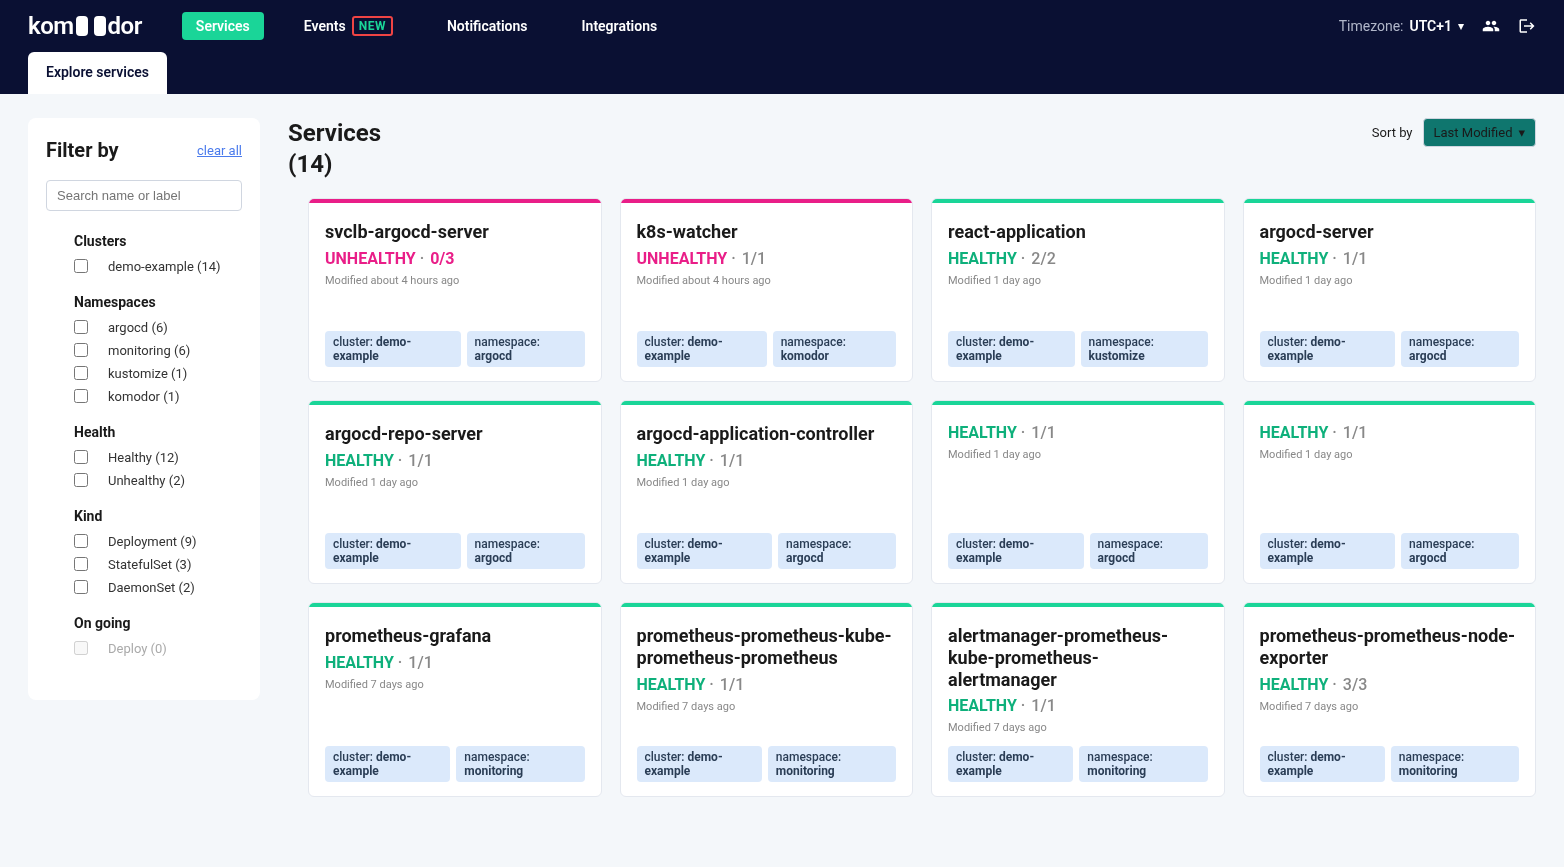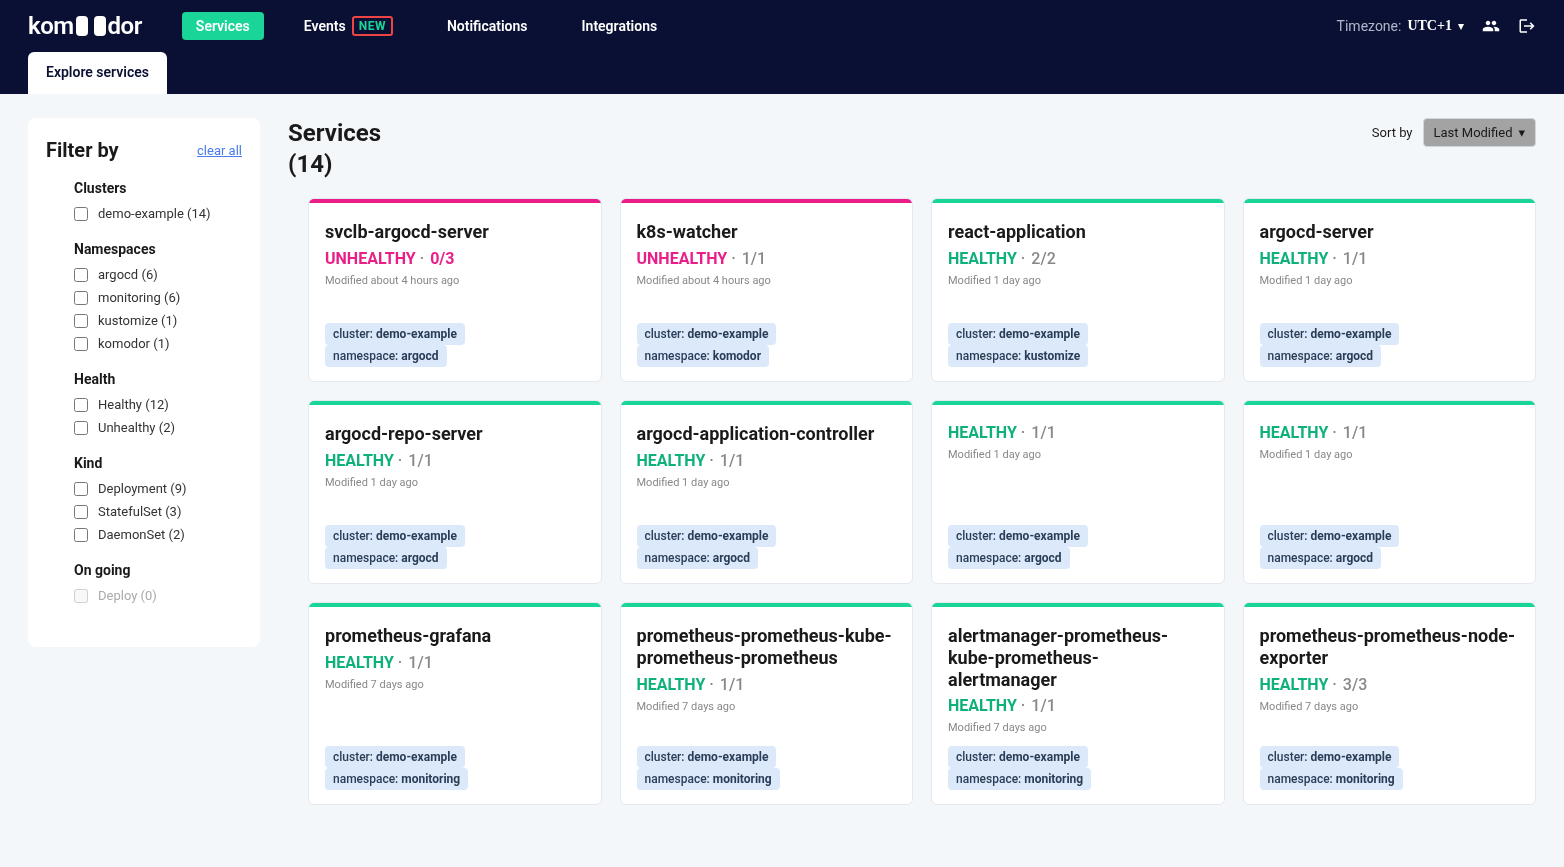--- a/index.html
+++ b/index.html
@@ -13,63 +13,63 @@
 .brand .glyph::before { left:0; }
 .brand .glyph::after { right:0; }
 .nav-tabs { display: flex; gap: 26px; align-items: center; }
 .nav-tab { color: #fff; font-size: 14px; font-weight: 600; padding: 6px 14px; border-radius: 4px; cursor: pointer; display:flex; align-items:center; gap:6px;}
 .nav-tab.active { background: #1ad598; }
 .badge-new { border: 2px solid #ef4444; color: #1ad598; font-size: 12px; padding: 1px 5px; border-radius: 3px; font-weight:700; letter-spacing:0.5px;}
 .spacer { flex: 1; }
 .top-right { display: flex; align-items: center; gap: 18px; font-size: 14px; }
 .tz { display:flex; align-items:center; gap:6px;}
 .tz .label { color: #b0b6c9; }
-.tz .val { font-weight: 600; font-family: Liberation Serif, serif; }
+.tz .val { font-weight: 600; }
 .chev-down { font-size: 12px; }
 .icon-btn { cursor: pointer; display:inline-flex; }
 .icon-btn svg { width:18px; height:18px; fill:#fff; }
 
 
 .subbar { background: #0a1033; padding: 0 28px; }
 .subtab { display:inline-block; background: #fff; color: #0a1033; font-size: 14px; font-weight: 600; padding: 12px 18px 14px; border-radius: 6px 6px 0 0; }
 
 
 .main { display: flex; padding: 24px 28px; gap: 28px; align-items: flex-start; }
 .sidebar { width: 232px; background: #fff; border-radius: 8px; padding: 20px 18px 24px; }
 .filter-head { display: flex; justify-content: space-between; align-items: center; margin-bottom: 18px; }
 .filter-title { font-size: 20px; font-weight: 700; }
 .clear { color: #4b7bec; font-size: 13px; text-decoration: underline; cursor: pointer; }
 .search-box { width: 100%; border: 1px solid #d0d6e0; border-radius: 4px; padding: 7px 10px; font-size: 13px; color: #555; margin-bottom: 22px; }
 .filter-group { margin-bottom: 20px; margin-left: 28px; }
 .filter-group h4 { font-size: 14px; font-weight: 700; margin-bottom: 10px; }
-.check-row { display: flex; align-items: center; gap: 10px; font-size: 13px; color: #333; margin-bottom: 8px; }
+.check-row { display: flex; align-items: flex-start; gap: 20px; font-size: 13px; color: #333; margin-bottom: 8px; }
 .check-row input[type=checkbox] { width: 14px; height: 14px; cursor:pointer; }
 .check-row.disabled { color: #aaa; }
 
 
 .content { flex: 1; }
 .content-head { display: flex; justify-content: space-between; align-items: flex-start; margin-bottom: 18px; }
 .page-title { font-size: 24px; font-weight: 700; line-height: 1.3; }
 .sort { display: flex; align-items: center; gap: 10px; font-size: 13px; }
-.sort-select { background: #a3a3a3; border: 1px solid #d0d6e0; border-radius: 4px; padding: 6px 10px; font-size: 13px; cursor: pointer; display:flex; align-items:center; gap:6px;}
+.sort-select { background: #0f766e; border: 1px solid #d0d6e0; border-radius: 4px; padding: 6px 10px; font-size: 13px; cursor: pointer; display:flex; align-items:center; gap:6px;}
 
 .cards { display: grid; grid-template-columns: repeat(4, 1fr); gap: 18px; margin-left: 20px; }
 .card { background: #fff; border-radius: 6px; overflow: hidden; border: 1px solid #e4e8ef; position: relative; min-height: 184px; display:flex; flex-direction:column; }
 .card .stripe { height: 4px; }
 .stripe.unhealthy { background: #e91e88; }
 .stripe.healthy { background: #1ad598; }
 .card-body { padding: 18px 16px 14px; flex:1; display:flex; flex-direction:column; }
 .svc-name { font-size: 18px; font-weight: 700; margin-bottom: 6px; line-height:1.2; }
 .status-row { font-size: 16px; font-weight: 700; margin-bottom: 6px; }
 .status-row.healthy { color: #0eb07b; }
 .status-row.unhealthy { color: #e91e88; }
 .status-row .count { color: #888; font-weight: 500; margin-left: 2px; }
 .status-row.unhealthy .count.bad { color: #e91e88; font-weight:700;}
 .modified { font-size: 11px; color: #888; }
-.tags { margin-top: auto; padding-top: 12px; display: flex; flex-direction: column; align-items: flex-start; }
+.tags { margin-top: auto; padding-top: 12px; display: flex; gap: 6px; align-items: flex-start; }
 .tag { background: #dbe9fb; color: #2a3d55; font-size: 12px; padding: 4px 8px; border-radius: 4px; font-weight: 500; }
 .tag b { font-weight: 700; }
 </style>
 </head>
 <body>
 
 <div class="topbar">
   <div class="brand">
     <span>kom</span>
       <span class="glyph"></span>
@@ -107,20 +107,21 @@
   <div class="subtab">Explore services</div>
 </div>
 
 <div class="main">
 
   <div class="sidebar">
     <div class="filter-head">
       <div class="filter-title">Filter by</div>
       <div class="clear">clear all</div>
     </div>
+    <input class="search-box" placeholder="Search name or label" style="">
     <div id="filter-groups">
         <div class="filter-group">
           <h4>Clusters</h4>
           <label class="check-row">
             <input type="checkbox" style="">
             <span>demo-example (14)</span>
           </label>
         </div>
         <div class="filter-group">
           <h4>Namespaces</h4>

